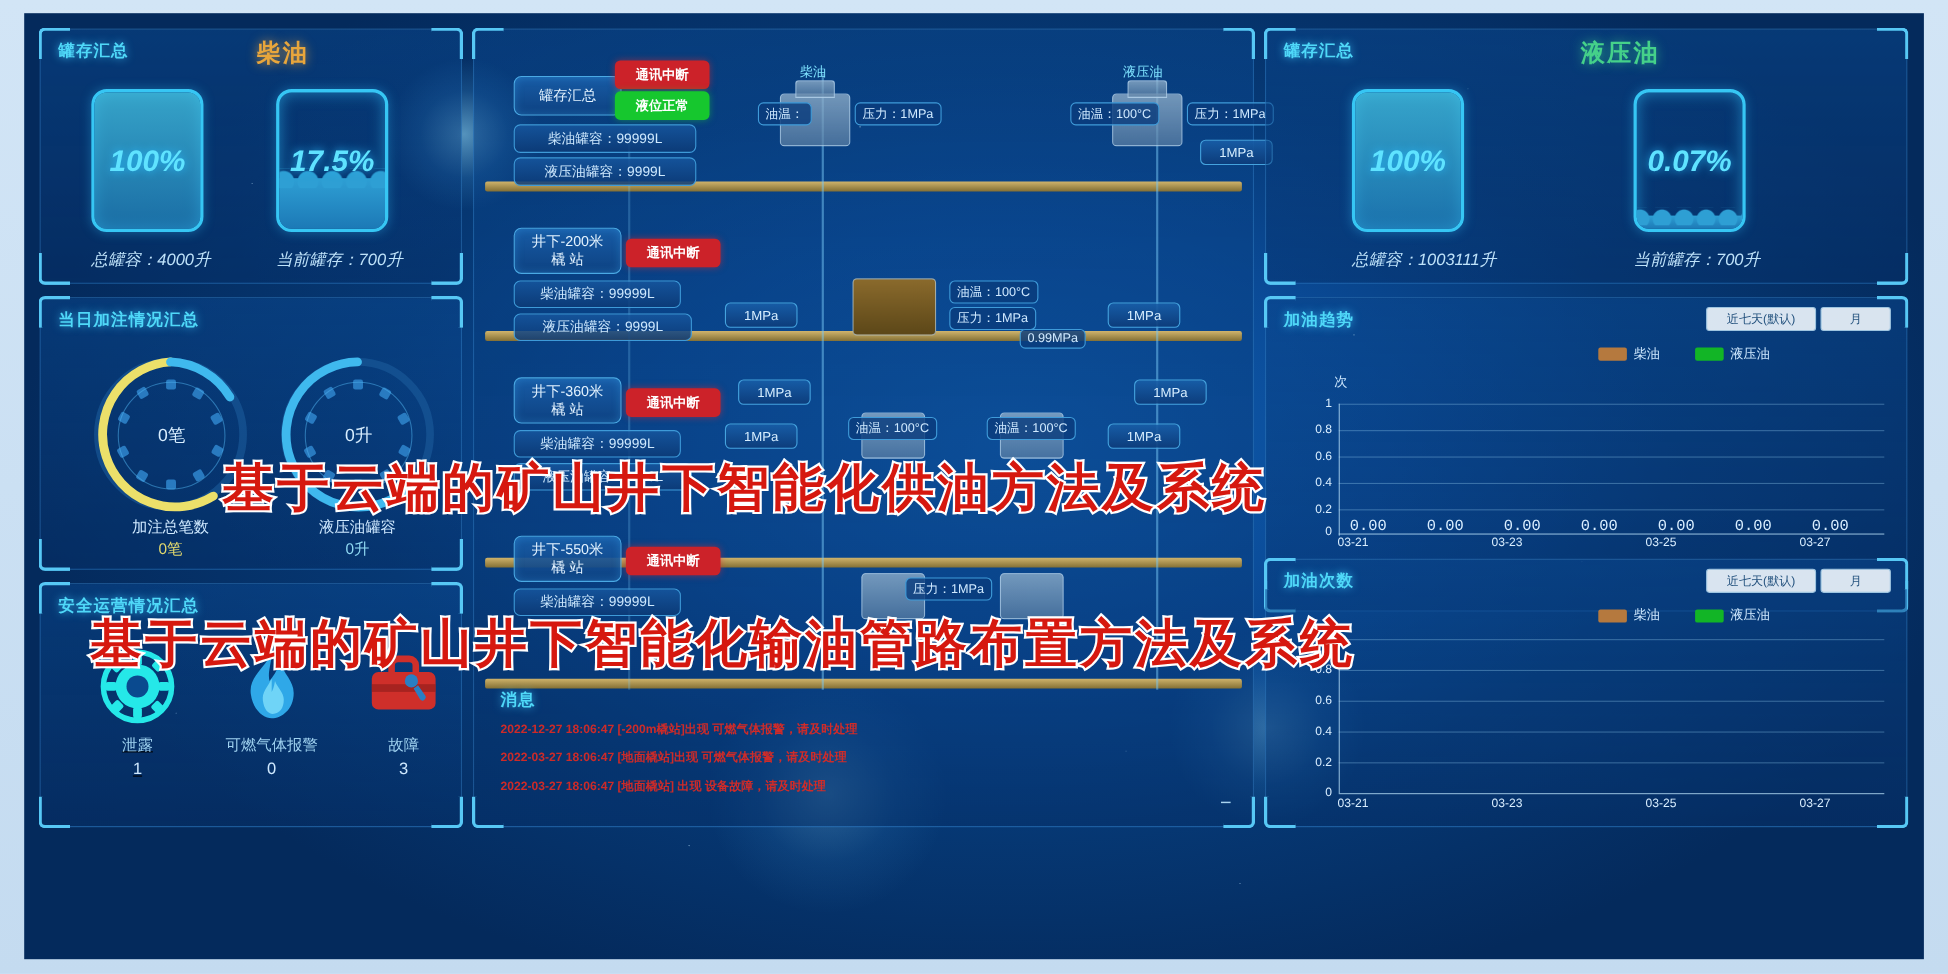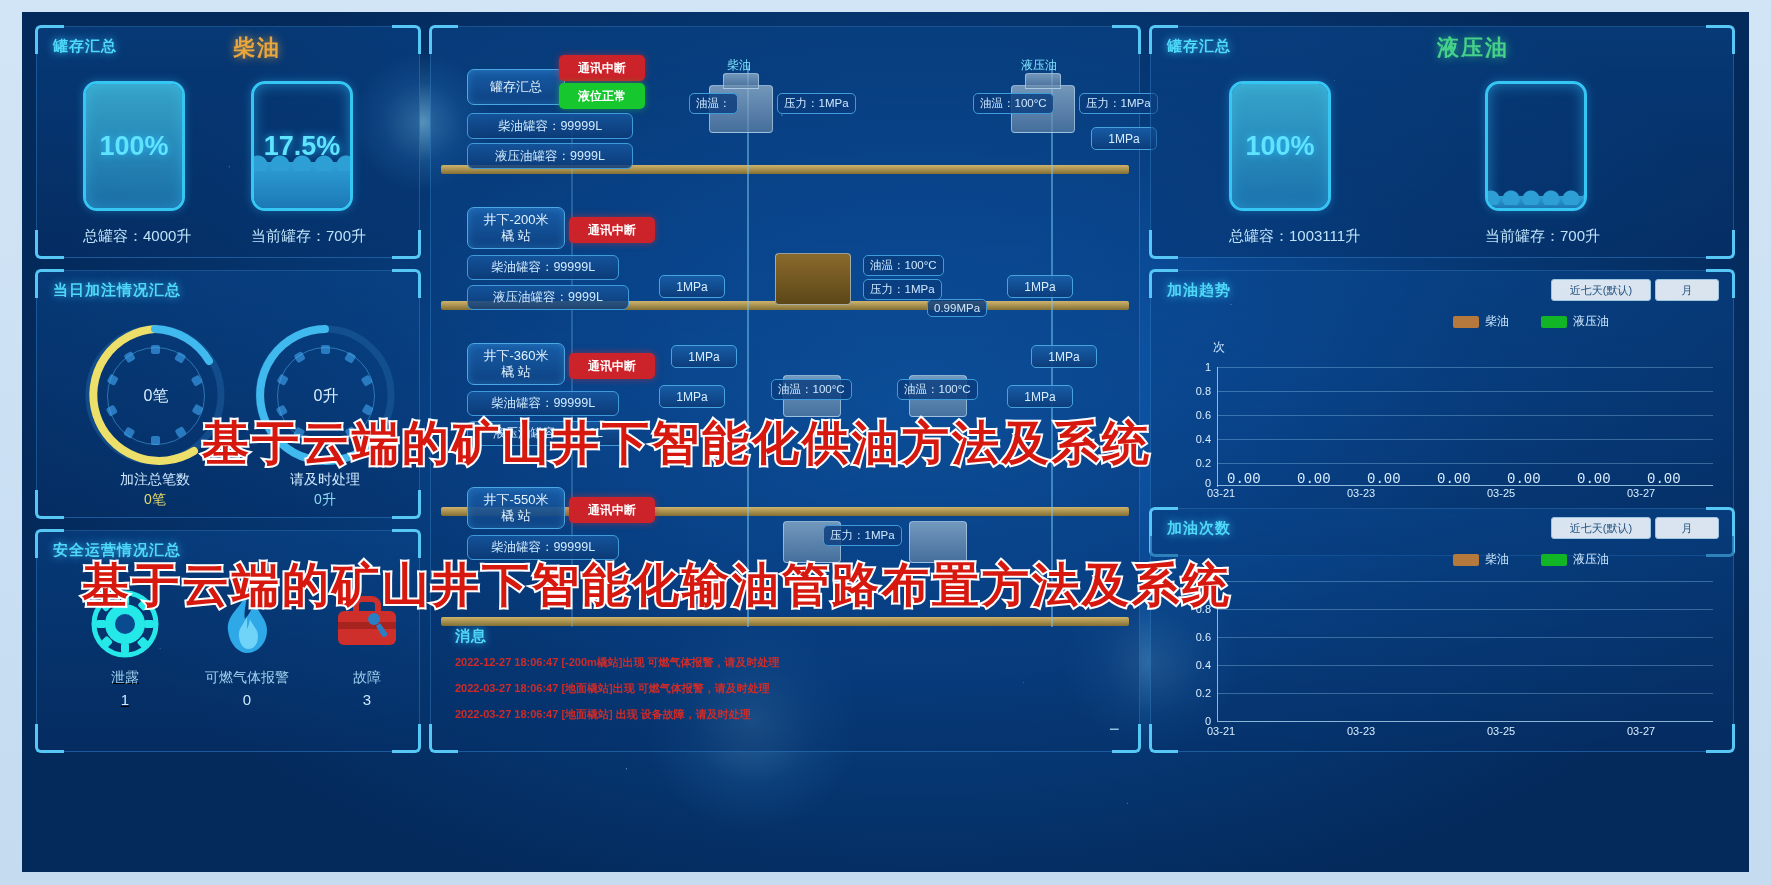--- a/index.html
+++ b/index.html
@@ -48,21 +48,21 @@
   .panel::after{right:-2px;bottom:-2px;border-right:3px solid #57c8f5;border-bottom:3px solid #57c8f5;border-bottom-right-radius:6px;}
   .corner-tr,.corner-bl{position:absolute;width:26px;height:26px;pointer-events:none;}
   .corner-tr{right:-2px;top:-2px;border-right:3px solid #57c8f5;border-top:3px solid #57c8f5;border-top-right-radius:6px;}
   .corner-bl{left:-2px;bottom:-2px;border-left:3px solid #57c8f5;border-bottom:3px solid #57c8f5;border-bottom-left-radius:6px;}
 
   .ptitle{position:absolute;left:16px;top:10px;color:#4fd8f8;font-size:15px;font-weight:bold;
     letter-spacing:1px;text-shadow:0 0 8px rgba(60,200,255,.8);}
   .ptitle-big{position:absolute;font-size:22px;font-weight:bold;letter-spacing:2px;}
 
   
-  .tankwrap{position:absolute;text-align:center;}
+  .tankwrap{position:absolute;text-align:center;font-style:italic;}
   .tank{width:96px;height:124px;border:3px solid #36c6f4;border-radius:14px;position:relative;overflow:hidden;
     box-shadow:0 0 14px rgba(50,190,245,.55) inset, 0 0 10px rgba(50,190,245,.35);}
   .tank .fillfull{position:absolute;left:0;right:0;bottom:0;top:0;
     background:linear-gradient(180deg, rgba(70,200,230,.75), rgba(40,150,205,.6));}
   .tank .wave{position:absolute;left:-6px;right:-6px;height:46px;bottom:0;
     background:linear-gradient(180deg,#2e9fd4,#1c79b6);}
   .tank .wave::before{content:"";position:absolute;top:-9px;left:0;right:0;height:18px;
     background:radial-gradient(circle at 10px 12px, #2e9fd4 9px, transparent 10px) repeat-x;
     background-size:22px 20px;}
   .tank .wave-sm{height:12px;}
@@ -111,21 +111,21 @@
 
   
   .btn{position:absolute;background:rgba(235,243,250,.92);border:1px solid #9dc4e0;border-radius:3px;
     color:#24527e;font-size:11px;display:flex;align-items:center;justify-content:center;cursor:pointer;}
   .legend{position:absolute;display:flex;align-items:center;gap:6px;color:#cfe9ff;font-size:12px;}
   .swatch{width:26px;height:12px;border-radius:2px;display:inline-block;}
   .axis-y-title{position:absolute;color:#cfe9ff;font-size:12px;}
   .tick{position:absolute;color:#d9eeff;font-size:11px;text-align:right;}
   .gridline{position:absolute;height:1px;background:rgba(150,205,240,.35);}
   .axisline{position:absolute;background:rgba(185,225,250,.75);}
-  .xtick{position:absolute;color:#d9eeff;font-size:11px;text-align:left;}
+  .xtick{position:absolute;color:#d9eeff;font-size:11px;text-align:center;}
   .zero{position:absolute;color:#d9eeff;font-size:14px;font-family:Liberation Mono, monospace;}
 
   
   .wm{position:absolute;color:#d6180f;font-weight:bold;white-space:nowrap;
     -webkit-text-stroke:5px #ffffff;paint-order:stroke fill;
     font-family:"DejaVu Sans","Liberation Sans",sans-serif;}
   .wm-title{font-size:108px;letter-spacing:6px;}
   .wm-line{font-size:47px;letter-spacing:3px;-webkit-text-stroke:4px #ffffff;}
   .minus{position:absolute;color:#a9d4f0;font-size:18px;}
 </style>
@@ -204,21 +204,21 @@
             <rect x="95" y="107" width="9" height="9" rx="2" transform="rotate(-30 99 111)"></rect>
               <rect x="70" y="115" width="9" height="9" rx="2"></rect>
             <rect x="44" y="107" width="9" height="9" rx="2" transform="rotate(30 48 111)"></rect>
               <rect x="27" y="85" width="9" height="9" rx="2" transform="rotate(60 31 89)"></rect>
             <rect x="27" y="55" width="9" height="9" rx="2" transform="rotate(-60 31 59)"></rect>
               <rect x="44" y="32" width="9" height="9" rx="2" transform="rotate(-30 48 36)"></rect>
           </g>
         </svg>
         <div class="inner" style="left:26px;top:26px;">0升</div>
       </div>
-      <div style="position:absolute;left:232px;top:200px;width:112px;text-align:center;color:#cfe9ff;font-size:14px;">请及时处理</div>
+      <div style="position:absolute;left:232px;top:200px;width:112px;text-align:center;color:#cfe9ff;font-size:14px;">液压油罐容</div>
       <div style="position:absolute;left:232px;top:220px;width:112px;text-align:center;color:#8fd8f2;font-size:14px;">0升</div>
     </div>
 
     <div class="panel" style="left:14px;top:518px;width:384px;height:222px;">
       <div class="corner-tr"></div>
         <div class="corner-bl"></div>
       <div class="ptitle">安全运营情况汇总</div>
 
       <div class="sicon" style="left:36px;top:58px;width:104px;text-decoration:underline;">
         <div class="glyph">
@@ -365,20 +365,21 @@
         <div class="tank">
           <div class="fillfull"></div>
           <div class="pct">100%</div>
         </div>
         <div class="tanklabel">总罐容：1003111升</div>
       </div>
 
       <div class="tankwrap" style="left:334px;top:54px;">
         <div class="tank">
           <div class="wave wave-sm"></div>
+          <div class="pct">0.07%</div>
         </div>
         <div class="tanklabel">当前罐存：700升</div>
       </div>
     </div>
 
     <div class="panel" style="left:1128px;top:258px;width:584px;height:286px;">
       <div class="corner-tr"></div>
         <div class="corner-bl"></div>
       <div class="ptitle">加油趋势</div>
       <div class="btn" style="left:400px;top:8px;width:98px;height:20px;">近七天(默认)</div>

